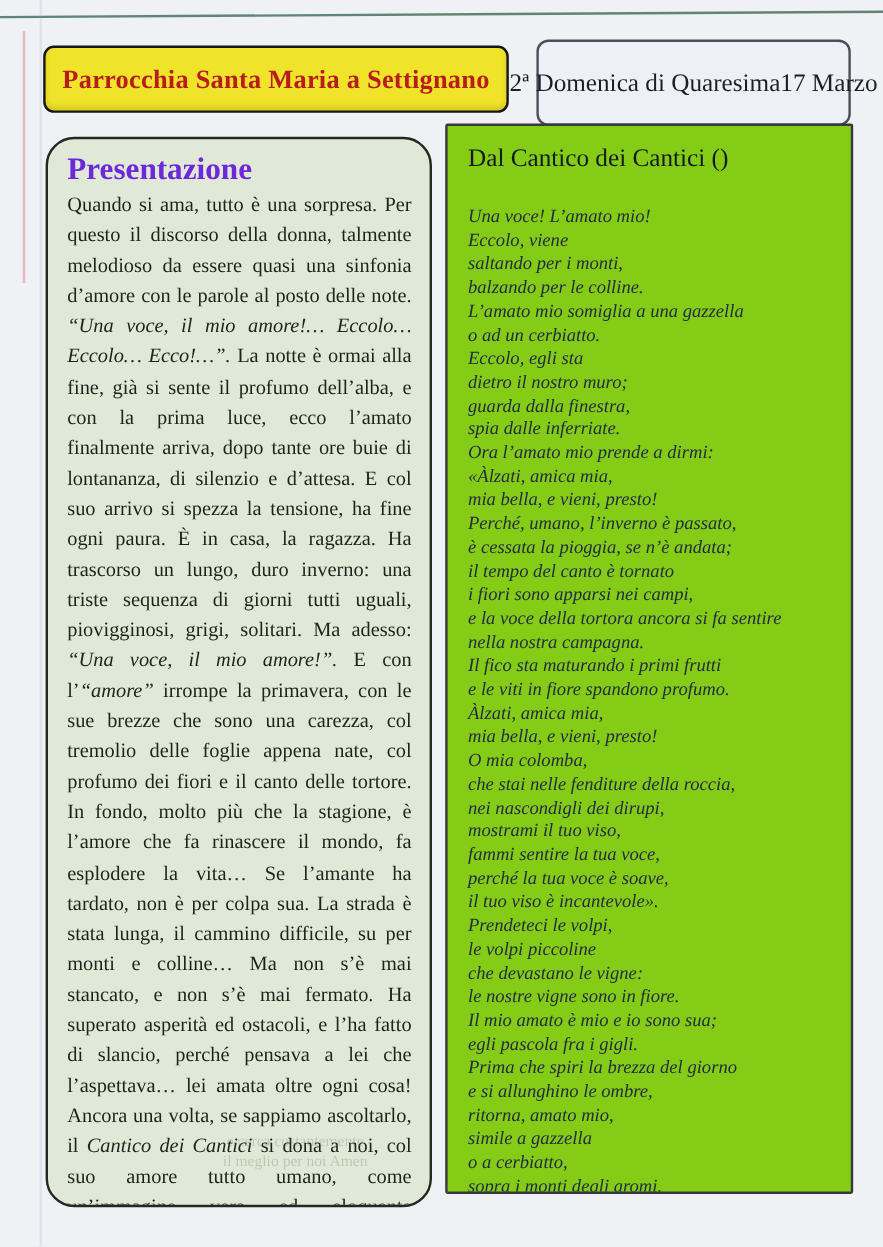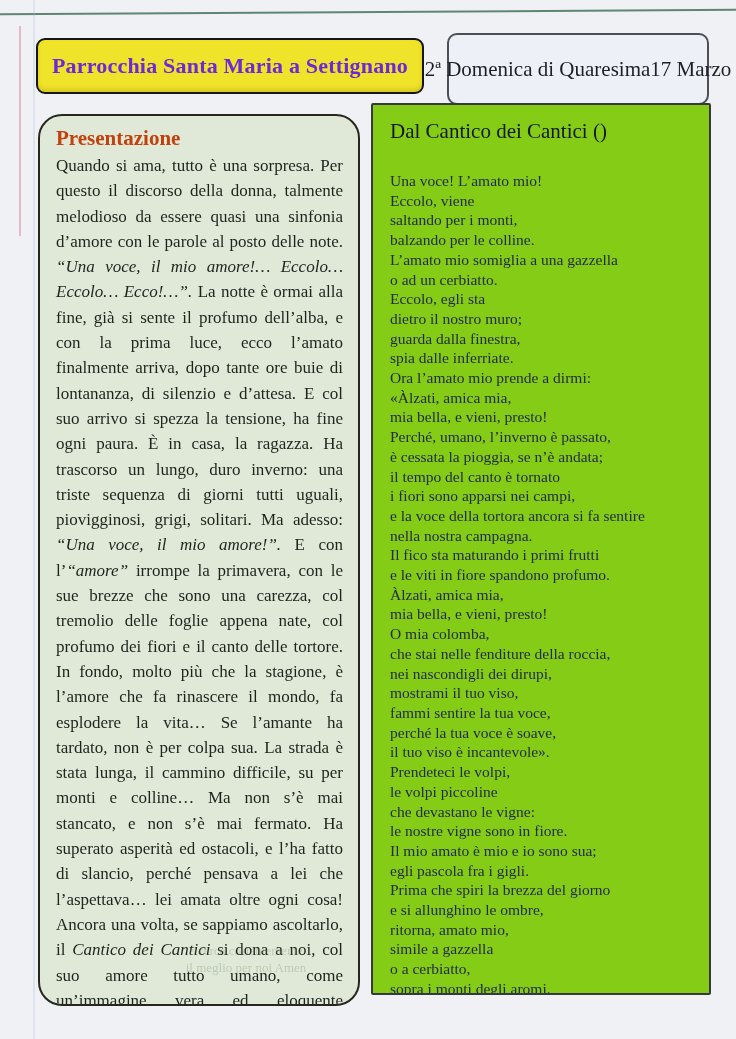--- a/index.html
+++ b/index.html
@@ -28,42 +28,42 @@
   }
   
   .parish-box{
     position:absolute;left:36px;top:38px;width:384px;height:52px;
     background:#f0e42a;
     border:2px solid #151515;border-radius:9px;
     display:flex;align-items:center;justify-content:center;
     box-shadow:inset 0 -3px 4px rgba(140,120,0,.25);
   }
   .parish-box .title{
-    font-size:22px;font-weight:bold;color:#6d28d9;letter-spacing:.2px;
+    font-size:22px;font-weight:bold;color:#b91c1c;letter-spacing:.2px;
     white-space:nowrap;
   }
   .date-box{
     position:absolute;left:447px;top:33px;width:258px;height:68px;
     background:#edf0f7;
     border:2px solid #4c4f55;border-radius:10px;
     display:flex;flex-direction:row;align-items:center;justify-content:center;
     line-height:1.25;
   }
   .date-box .dl{font-size:21px;color:#1c1f26;white-space:nowrap;}
   
   .presentation-panel{
     position:absolute;left:38px;top:114px;width:322px;height:892px;
     background:#e0e9d8;
     border:2px solid #26281f;border-radius:24px;
     box-sizing:border-box;
     padding:10px 15px 0 16px;
     overflow:hidden;
   }
   .presentation-heading{
-    margin:0 0 2px 0;font-size:21px;font-weight:bold;color:#c2410c;
+    margin:0 0 2px 0;font-size:26px;font-weight:bold;color:#6d28d9;
   }
   .presentation-body{
     margin:0;font-size:17px;line-height:25.3px;color:#1d241c;
     text-align:justify;text-justify:inter-word;
   }
   .presentation-body i{font-style:italic;}
   .bleed{
     position:absolute;right:22px;bottom:28px;width:180px;
     font-size:13px;line-height:17px;color:#5d7a55;text-align:center;
     opacity:.28;filter:blur(.6px);font-weight:normal;
@@ -73,21 +73,21 @@
     position:absolute;left:371px;top:103px;width:340px;height:892px;
     background:#84cc16;
     border:2px solid #363a40;border-radius:2px;
     box-sizing:border-box;
     padding:14px 6px 0 17px;
     overflow:hidden;
   }
   .canticle-heading{
     margin:0 0 27px 0;font-size:21px;font-weight:normal;color:#14181f;
   }
-  .canticle-poem{font-size:15.5px;color:#232c40;}
+  .canticle-poem{font-size:15.5px;font-style:italic;color:#232c40;}
   .canticle-poem .poem-line{
     line-height:19.7px;white-space:nowrap;
   }
 </style>
 </head>
 <body>
 
 <div class="page">
 
   <div class="top-rule"></div>

